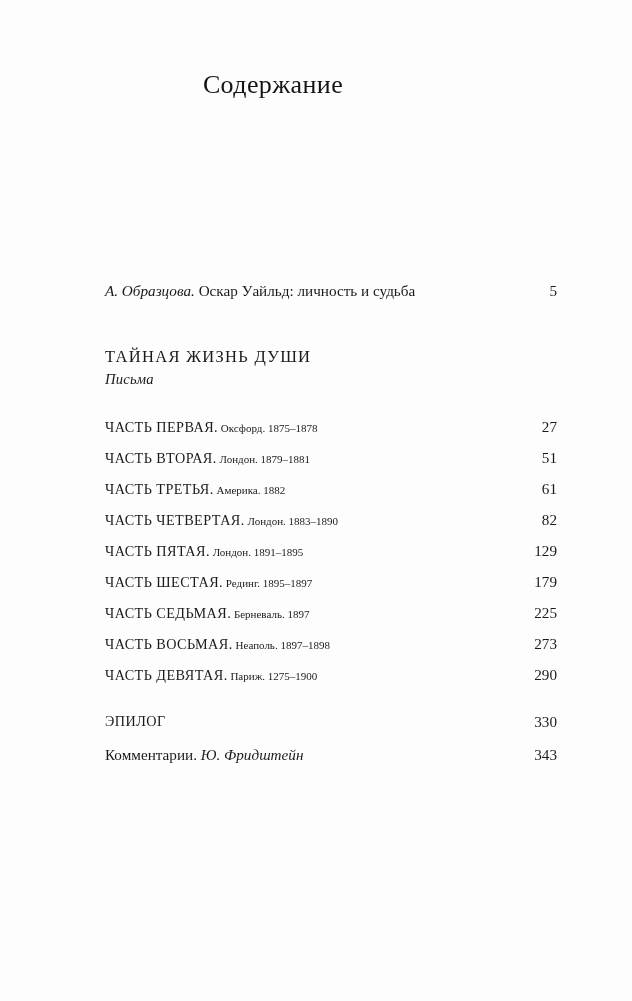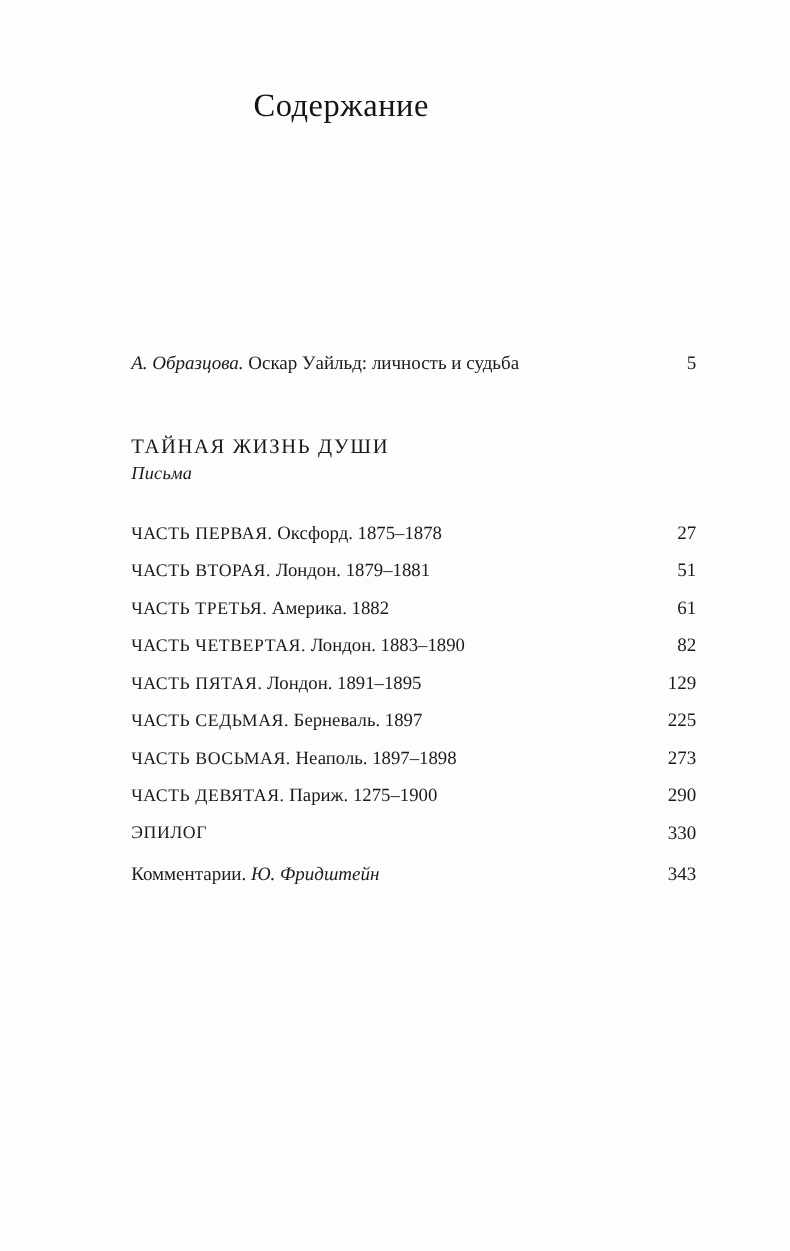--- a/index.html
+++ b/index.html
@@ -107,31 +107,31 @@
     line-height: 22px;
     letter-spacing: 0.2px;
   }
 
   
   .part-name {
     font-size: 14.2px;
     letter-spacing: 0.45px;
   }
   .part-rest {
-    font-size: 15px;
+    font-size: 11px;
   }
   .epilog-row .toc-label {
     font-size: 14.2px;
     letter-spacing: 0.45px;
   }
   .epilog-row .toc-leader {
     margin-left: 4px;
   }
   .epilog-row {
-    margin-top: 0;
+    margin-top: 16px;
   }
 
   .commentary-row {
     margin-top: 4px;
   }
   .commentary-row .toc-leader {
     margin-left: 10px;
   }
 </style>
 </head>
@@ -176,20 +176,25 @@
           <span class="toc-label"><span class="part-name">ЧАСТЬ ЧЕТВЕРТАЯ.</span><span class="part-rest"> Лондон. 1883–1890</span></span>
           <span class="toc-leader"></span>
           <span class="toc-page wide-gap">82</span>
         </div>
         <div class="toc-row">
           <span class="toc-label"><span class="part-name">ЧАСТЬ ПЯТАЯ.</span><span class="part-rest"> Лондон. 1891–1895</span></span>
           <span class="toc-leader"></span>
           <span class="toc-page">129</span>
         </div>
         <div class="toc-row">
+          <span class="toc-label"><span class="part-name">ЧАСТЬ ШЕСТАЯ.</span><span class="part-rest"> Рединг. 1895–1897</span></span>
+          <span class="toc-leader"></span>
+          <span class="toc-page">179</span>
+        </div>
+        <div class="toc-row">
           <span class="toc-label"><span class="part-name">ЧАСТЬ СЕДЬМАЯ.</span><span class="part-rest"> Берневаль. 1897</span></span>
           <span class="toc-leader"></span>
           <span class="toc-page">225</span>
         </div>
         <div class="toc-row">
           <span class="toc-label"><span class="part-name">ЧАСТЬ ВОСЬМАЯ.</span><span class="part-rest"> Неаполь. 1897–1898</span></span>
           <span class="toc-leader"></span>
           <span class="toc-page">273</span>
         </div>
         <div class="toc-row">

